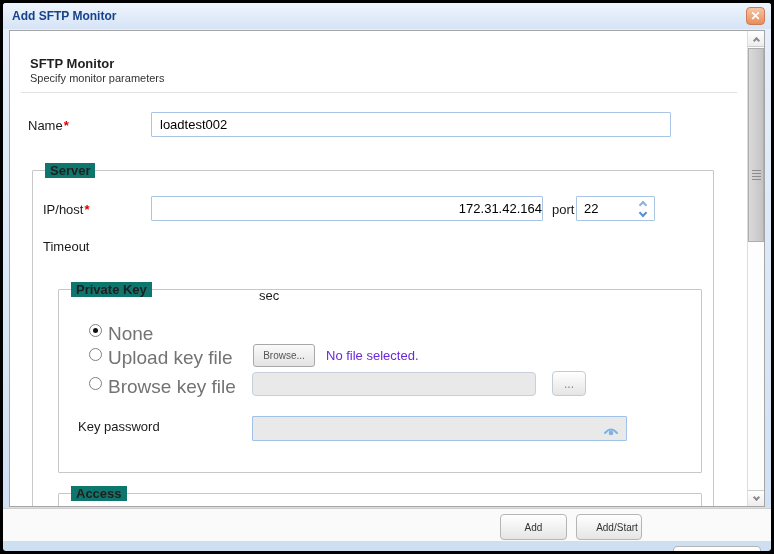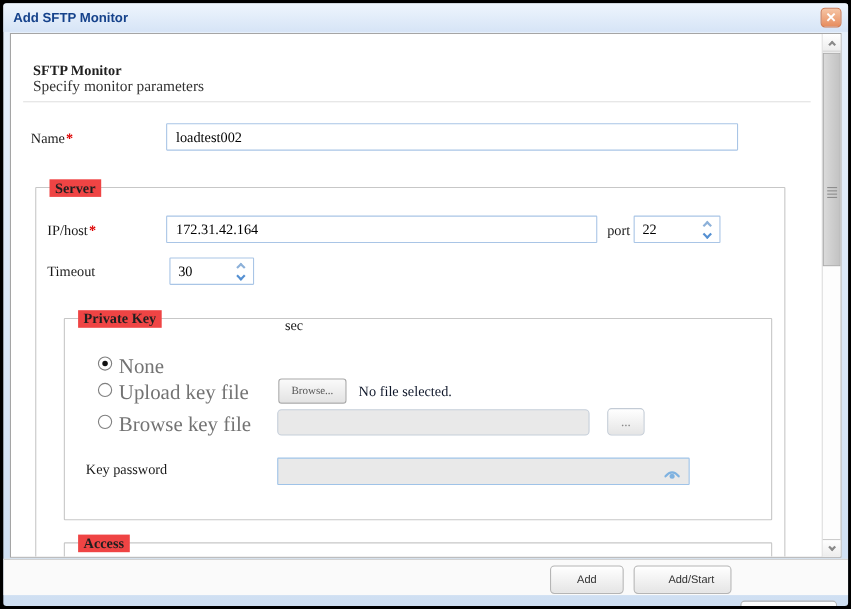--- a/index.html
+++ b/index.html
@@ -8,46 +8,46 @@
   .window { position:absolute; left:3px; top:3px; width:768px; height:548px;
             background:linear-gradient(#e7f0fb,#cfdff2); border-radius:3px; overflow:hidden; }
   .titlebar { position:absolute; left:0; top:0; width:100%; height:26px;
               background:linear-gradient(#eef5fd,#d6e4f6); }
   .title { position:absolute; left:9px; top:6px; font-size:12px; font-weight:bold; color:#15428b; }
   .close-btn { position:absolute; right:6px; top:4px; width:19px; height:18px; border-radius:4px;
                background:linear-gradient(#f6c5a5,#e78d5e); border:1px solid #cf7a52;
                color:#fff; font-size:12px; font-weight:bold; text-align:center; line-height:16px;
                cursor:pointer; }
   .panel { position:absolute; left:6px; top:27px; width:756px; height:477px;
-           background:#fff; border:1px solid #a5a5a5;font-family:Liberation Serif, serif; }
+           background:#fff; border:1px solid #a5a5a5; }
   .content { position:absolute; left:0; top:0; width:737px; height:475px; overflow:hidden; background:#fff; }
 
   .h-title { position:absolute; left:20px; top:25px; font-size:13px; font-weight:bold; color:#1f1f1f; }
-  .h-sub   { position:absolute; left:20px; top:41px; font-size:14px; color:#333;text-align:center; }
+  .h-sub   { position:absolute; left:20px; top:41px; font-size:11px; color:#333;text-align:center; }
   .divider { position:absolute; left:11px; top:61px; width:716px; height:1px; background:#e2e2e2; }
 
   .lbl { position:absolute; font-size:13px; color:#1a1a1a; white-space:nowrap; }
   .req { color:#dd0000; font-weight:bold; margin-left:1px; }
 
   .tfield { position:absolute; background:#fff; border:1px solid #a9c5e6; border-radius:1px;
             font-size:13px; color:#000; line-height:23px; padding-left:8px; overflow:hidden; }
   .tfield.disabled { background:#e9e9e9; }
 
   .fieldset { position:absolute; border:1px solid #c7c7c7; border-radius:1px; background:transparent; }
-  .legend { position:absolute; top:-8px; left:12px; background:#ef4444; padding:0 5px;
+  .legend { position:absolute; top:-8px; left:12px; background:#0f766e; padding:0 5px;
             font-size:13px; font-weight:bold; color:#1f1f1f; white-space:nowrap; }
 
   .server-fs { left:22px; top:139px; width:682px; height:420px; }
   .pk-fs     { left:48px; top:258px; width:644px; height:184px; }
   .access-fs { left:48px; top:462px; width:644px; height:40px; }
 
   .name-lbl { left:18px; top:87px; }
   .name-input { left:141px; top:81px; width:520px; height:25px; }
   .ip-lbl { left:33px; top:171px; }
-  .ip-input { left:141px; top:165px; width:392px; height:25px; }
+  .ip-input { left:141px; top:165px; width:392px; height:25px;text-align:right; }
   .port-lbl { left:542px; top:171px; }
   .port-spin { left:566px; top:165px; width:79px; height:25px; }
   .timeout-lbl { left:33px; top:208px; }
   .timeout-spin { left:144px; top:203px; width:77px; height:25px; }
   .sec-lbl { left:249px; top:209px;margin-top:48px; }
 
   .spinner { padding-left:7px; }
   .spin-btns { position:absolute; right:3px; top:0; width:16px; height:23px; display:flex;
                flex-direction:column; align-items:center; justify-content:center; gap:2px; cursor:pointer; }
   .chev { display:block; width:6px; height:6px; }
@@ -67,21 +67,21 @@
   .r-up     { left:79px; top:317px; }
   .r-up-l   { left:98px; top:316px; }
   .r-br     { left:79px; top:346px; }
   .r-br-l   { left:98px; top:345px; }
 
   .btn { display:flex; align-items:center; justify-content:center;
          background:linear-gradient(#ffffff,#e5e5e5); border:1px solid #b5b5b5; border-radius:4px;
          font-size:10px; color:#333; cursor:pointer; }
   .browse-btn { position:absolute; left:243px; top:313px; width:62px; height:23px;
                 border-radius:3px; color:#555; background:linear-gradient(#fafafa,#e3e3e3); border-color:#a8a8a8; }
-  .nofile { position:absolute; left:316px; top:317px; font-size:13px; color:#0f172a; }
+  .nofile { position:absolute; left:316px; top:317px; font-size:13px; color:#6d28d9; }
   .path-input { left:242px; top:341px; width:284px; height:24px; border:1px solid #c6cfda; border-radius:4px; }
   .more-btn { position:absolute; left:542px; top:340px; width:34px; height:25px;
               color:#888; border-color:#c3cbd5; font-size:12px; }
   .pw-lbl { left:68px; top:388px; }
   .pw-input { left:242px; top:385px; width:375px; height:25px; border:1px solid #9fc3e8; }
   .eye { position:absolute; right:6px; top:5px; width:18px; height:14px; cursor:pointer; }
 
   .scrollbar { position:absolute; right:0; top:0; width:17px; height:475px; background:#fdfdfd;
                border-left:1px solid #dcdcdc; }
   .sb-up, .sb-down { position:absolute; left:0; width:100%; height:16px; background:linear-gradient(#ffffff,#ededed);
@@ -90,21 +90,21 @@
   .sb-down { bottom:0; border-top:1px solid #cccccc; }
   .sb-thumb { position:absolute; left:0; top:17px; width:16px; height:194px;
               background:linear-gradient(to right,#dadada,#c3c3c3); border:1px solid #adadad; cursor:grab; }
   .grip { position:absolute; left:3px; top:63%; width:9px; height:1px; background:#8d8d8d;
           box-shadow:0 3px 0 #8d8d8d, 0 6px 0 #8d8d8d, 0 9px 0 #8d8d8d; }
 
   .footer { position:absolute; left:0; top:505px; width:100%; height:33px;
             background:#fafafa; border-top:1px solid #cfcfcf; }
   .f-btn { position:absolute; top:5px; height:26px; }
   .add-btn { left:497px; width:67px; }
-  .addstart-btn { left:573px; width:89px;padding-left:16px; }
+  .addstart-btn { left:573px; width:66px;padding-left:16px; }
   .cancel-btn { left:670px; width:88px;margin-top:32px; }
 
   .val { pointer-events:none; }
 </style>
 </head>
 <body>
 
 <div class="frame">
   <div class="window">
 
@@ -142,27 +142,20 @@
         <div class="lbl port-lbl">port</div>
         <div class="tfield spinner port-spin">
           <span class="val">22</span>
           <span class="spin-btns">
             <i class="chev up"></i>
             <i class="chev down"></i>
           </span>
         </div>
 
         <div class="lbl timeout-lbl">Timeout</div>
-        <div class="tfield spinner timeout-spin">
-          <span class="val">30</span>
-          <span class="spin-btns">
-            <i class="chev up"></i>
-            <i class="chev down"></i>
-          </span>
-        </div>
         <div class="lbl sec-lbl">sec</div>
 
         <div class="fieldset pk-fs">
           <span class="legend">Private Key</span>
         </div>
 
         <div class="radio selected r-none"></div>
         <div class="rlbl r-none-l">None</div>
 
         <div class="radio r-up"></div>

